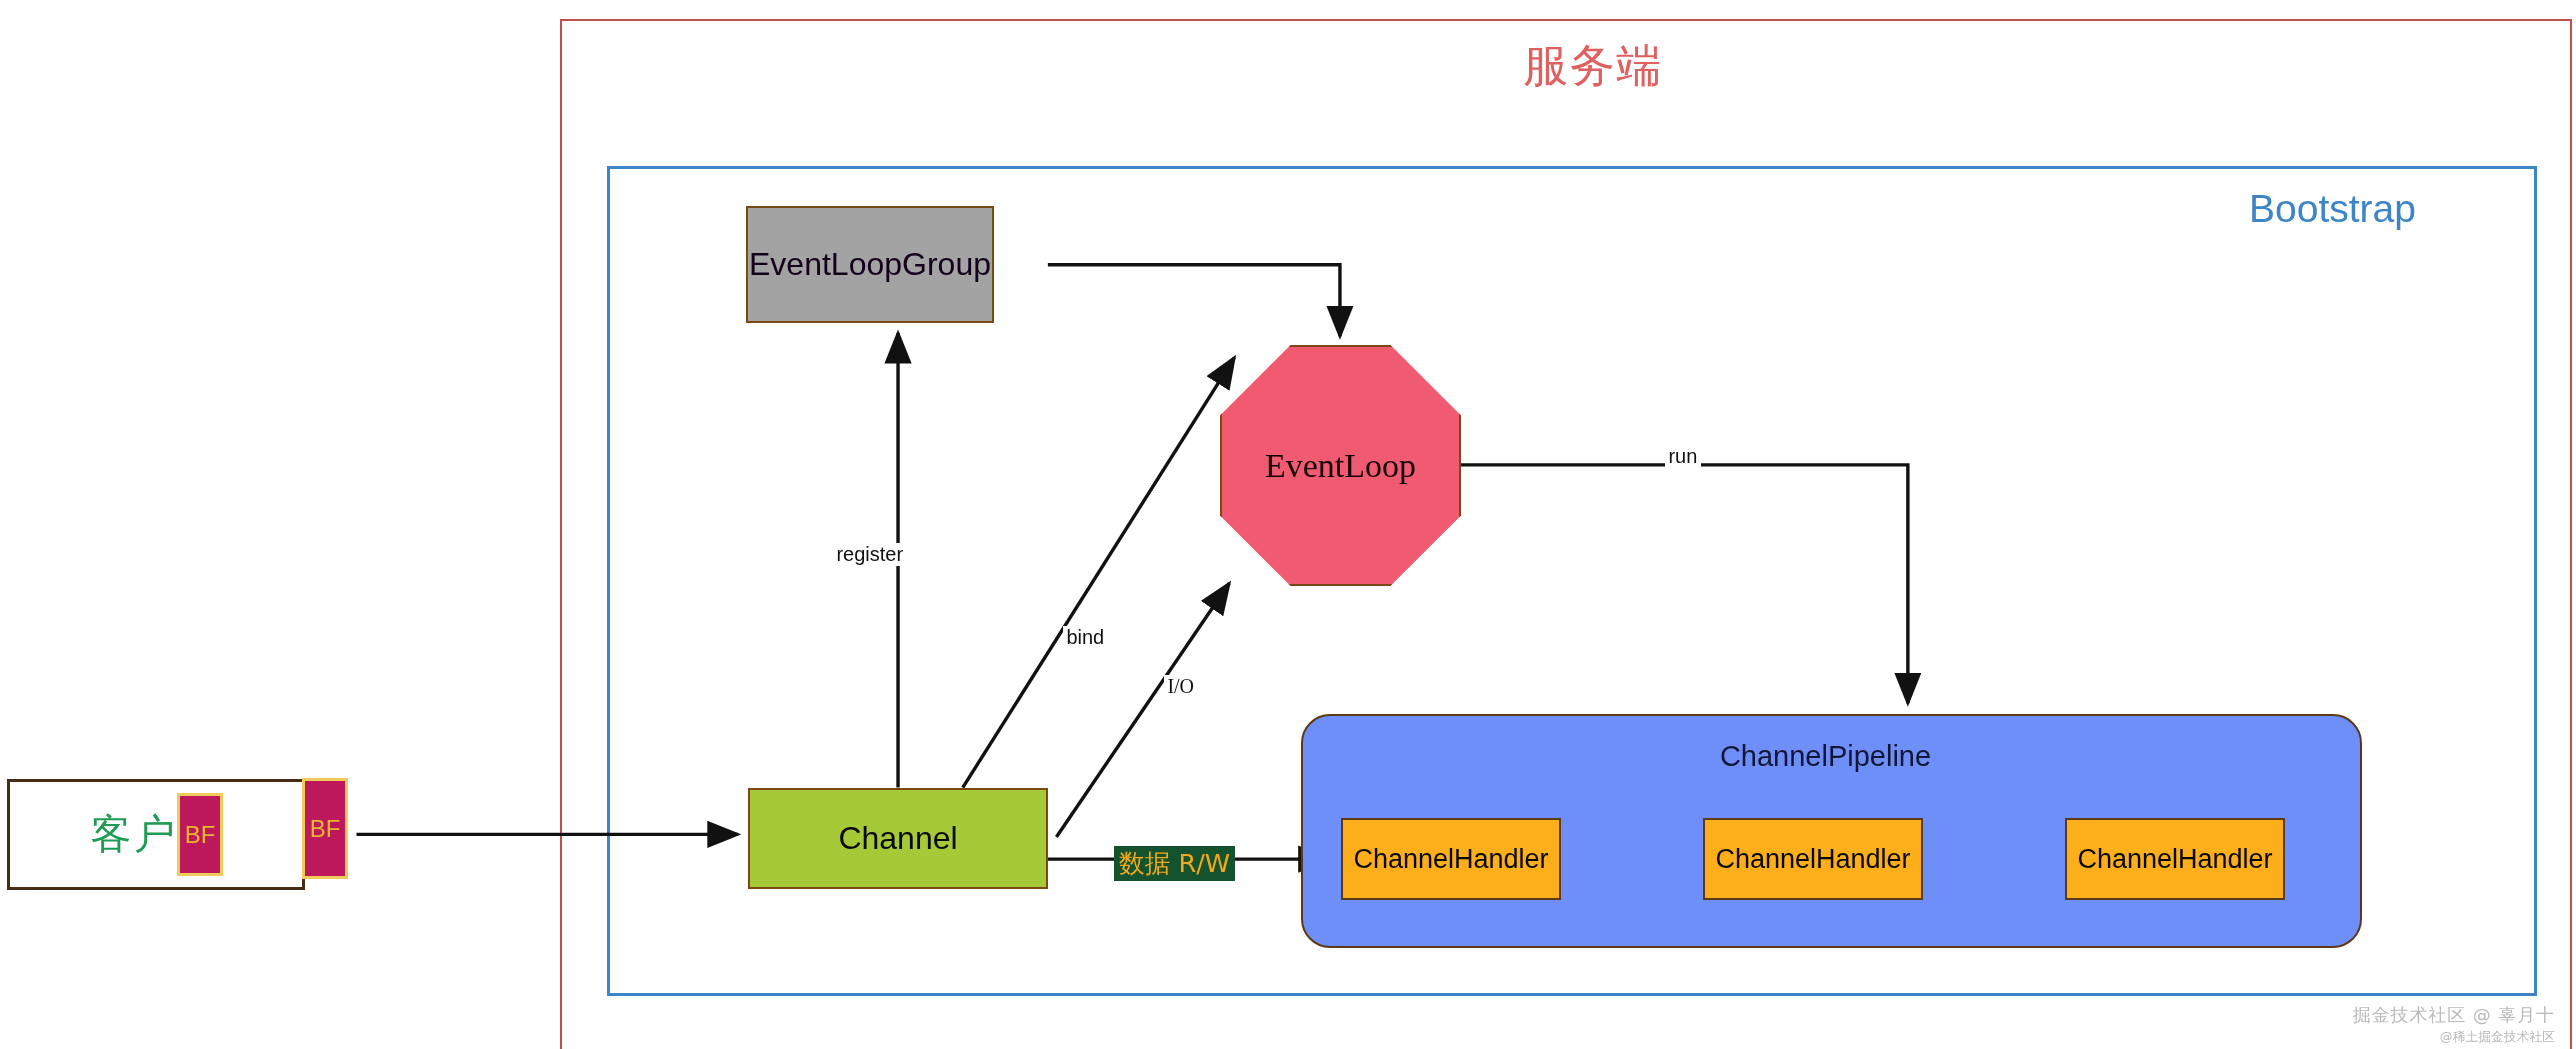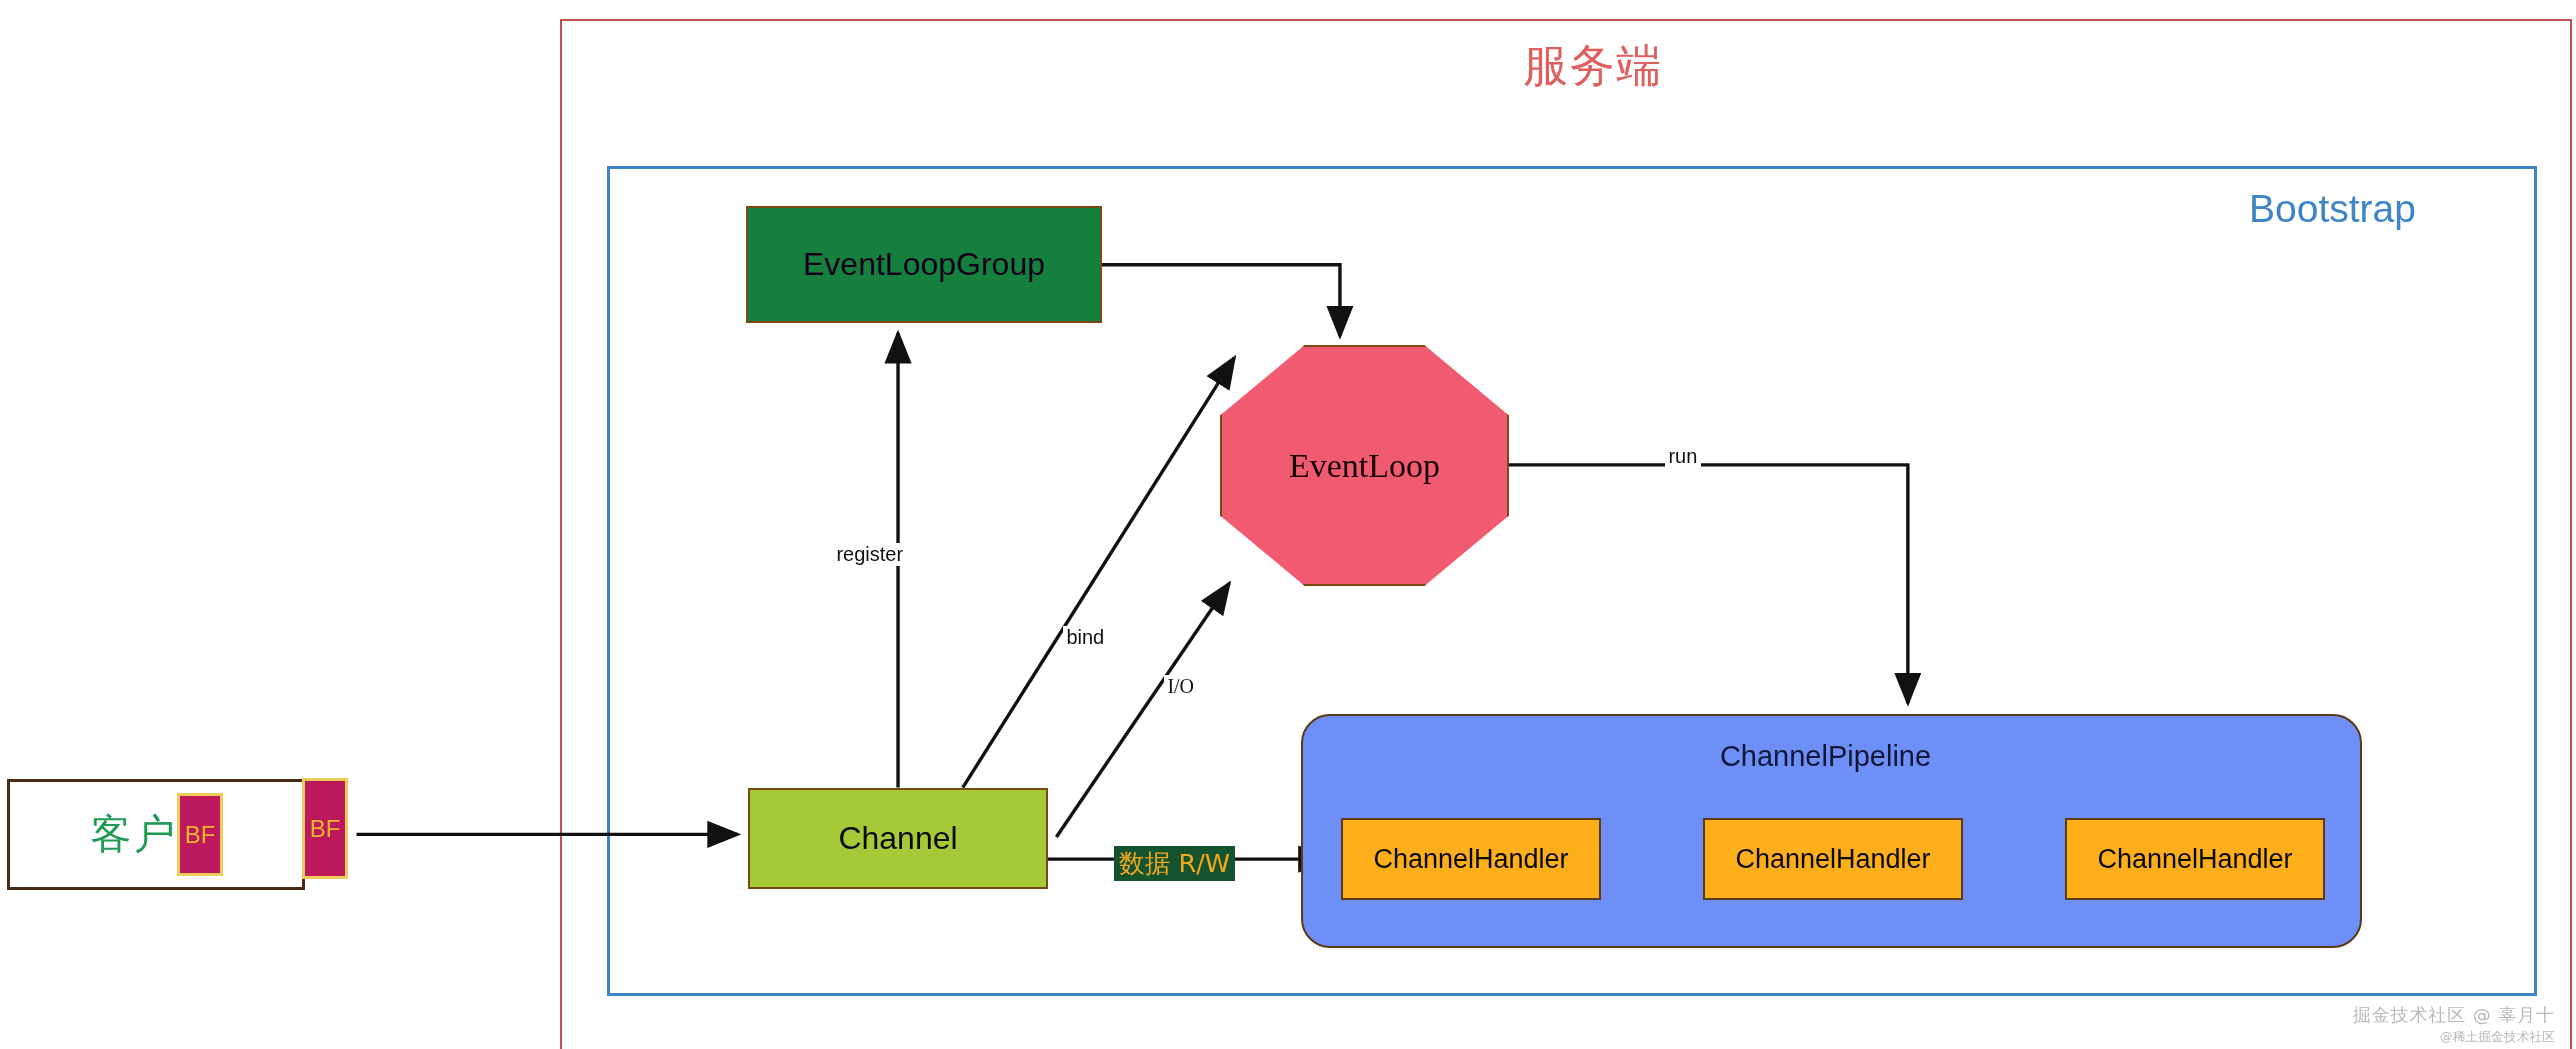--- a/index.html
+++ b/index.html
@@ -78,37 +78,37 @@
     font-size: 24px;
     color: #e8b72e;
     font-family: "Liberation Sans", sans-serif;
   }
   #bf-left  { left: 177px; top: 776px; }
   #bf-right { left: 302px; top: 761px; height: 101px; }
 
   
   #eventloopgroup-box {
     left: 746px; top: 189px;
-    width: 356px; height: 117px;
-    background: #15803d;
+    width: 248px; height: 117px;
+    background: #a3a3a3;
     border: 2.6px solid #7b4a12;
     box-sizing: border-box;
     display: flex; align-items: center; justify-content: center;
   }
   #eventloopgroup-label {
     font-size: 32px;
     color: #14021d;
     font-family: "Liberation Sans", sans-serif;
     white-space: nowrap;
   }
 
   
   #eventloop-shape {
     left: 1220px; top: 328px;
-    width: 289px; height: 241px;
+    width: 241px; height: 241px;
     background: #f15b72;
     border: 2.6px solid #7b4a12;
     box-sizing: border-box;
     clip-path: polygon(29.3% 0%, 70.7% 0%, 100% 29.3%, 100% 70.7%,
                        70.7% 100%, 29.3% 100%, 0% 70.7%, 0% 29.3%);
     display: flex; align-items: center; justify-content: center;
   }
   #eventloop-label {
     font-size: 34px;
     color: #17030a;
@@ -144,21 +144,21 @@
     position: absolute;
     left: 0; right: 12px; top: 24px;
     text-align: center;
     font-size: 29px;
     color: #121637;
     font-family: "Liberation Sans", sans-serif;
   }
   .handler-box {
     position: absolute;
     top: 102px;
-    width: 260px; height: 82px;
+    width: 220px; height: 82px;
     background: #fcae1b;
     border: 2.6px solid #5c3a16;
     box-sizing: border-box;
     display: flex; align-items: center; justify-content: center;
   }
   .handler-label {
     font-size: 27px;
     color: #090909;
     font-family: "Liberation Sans", sans-serif;
     white-space: nowrap;

